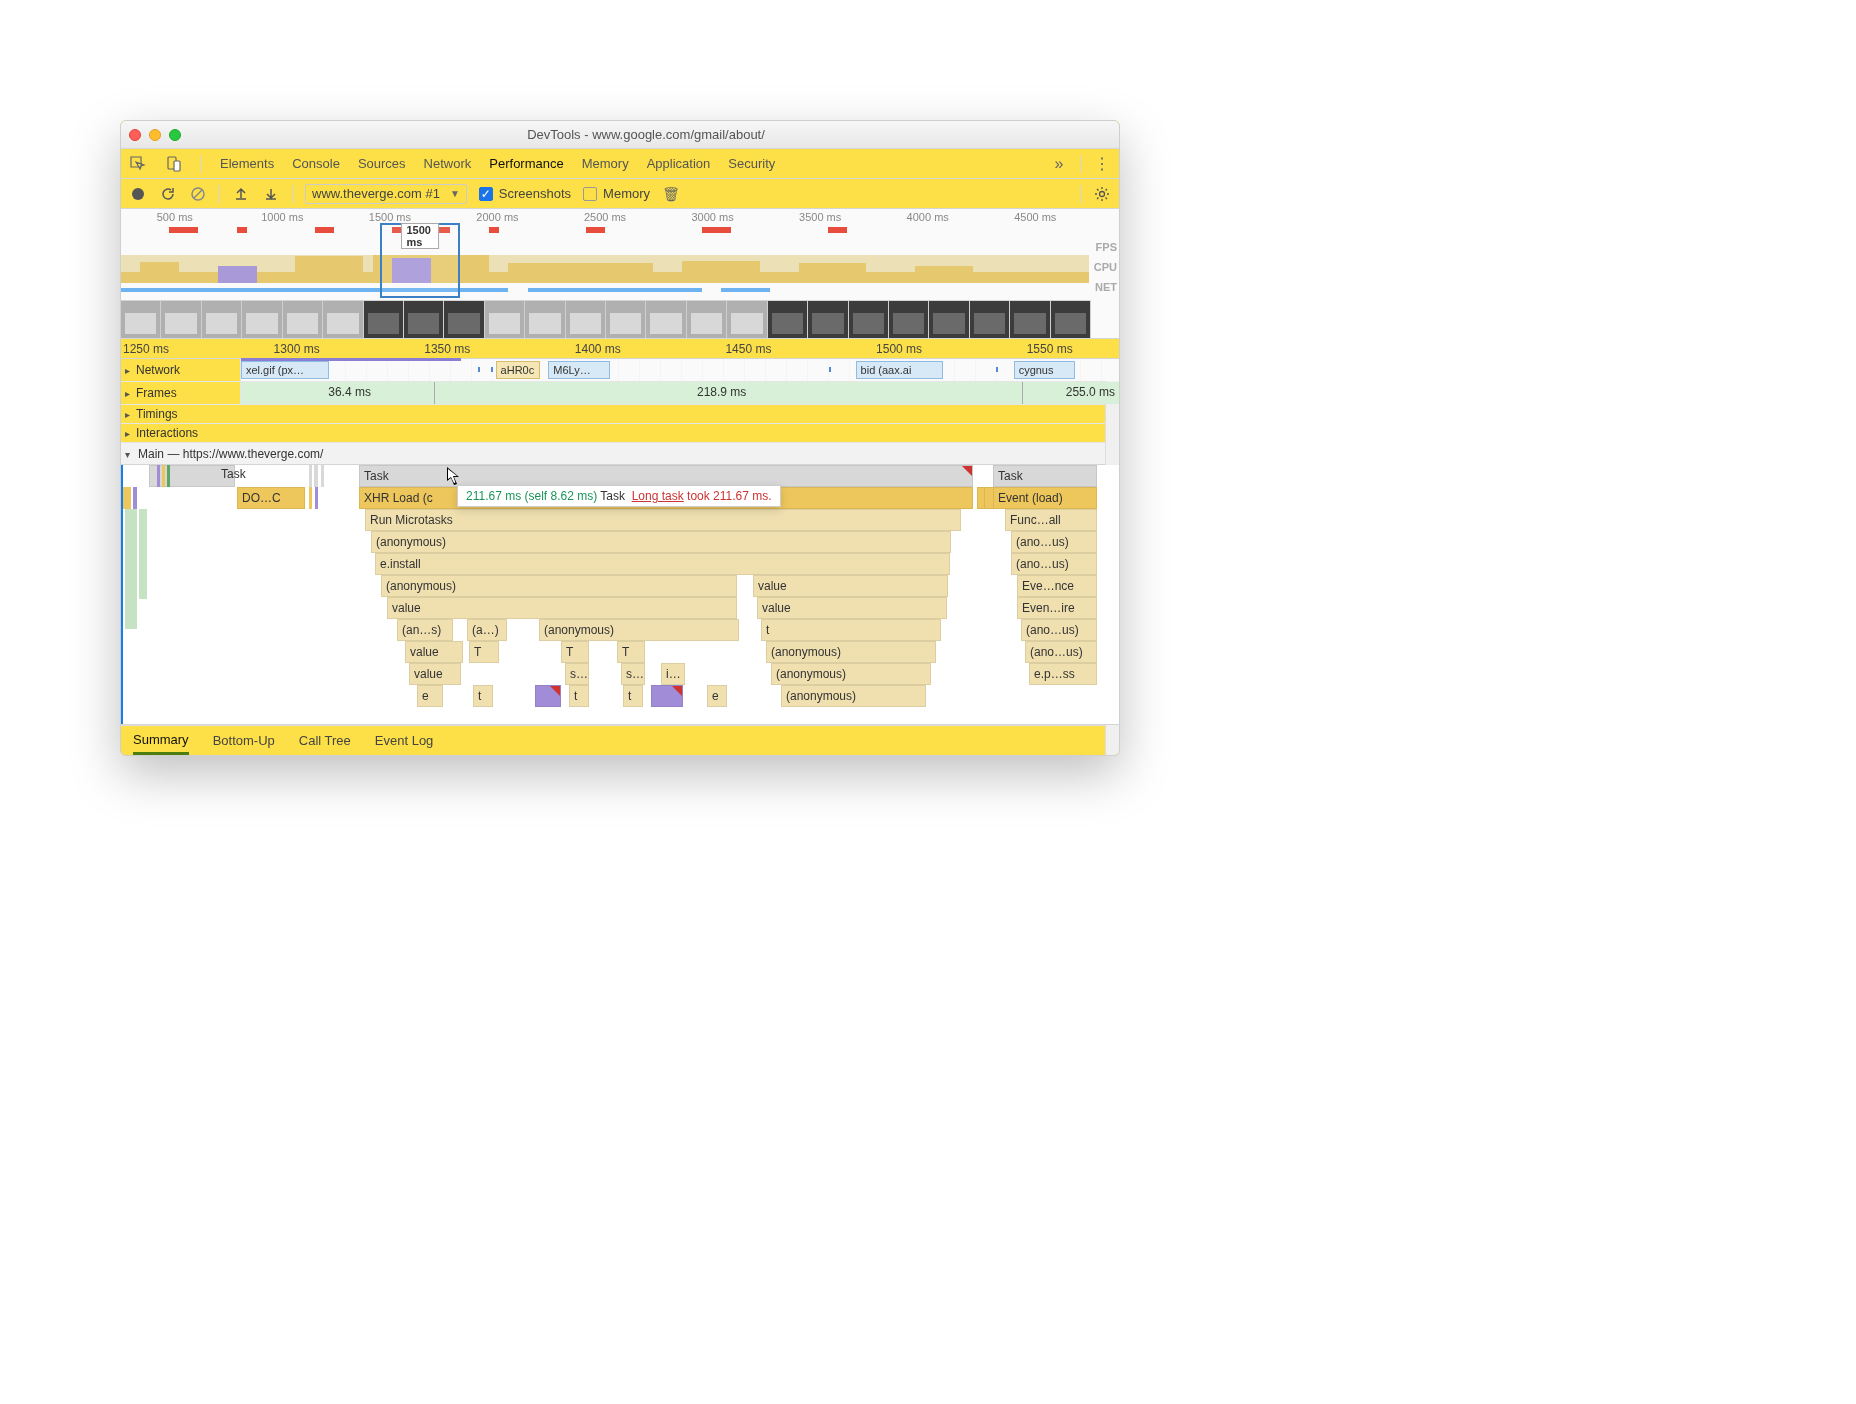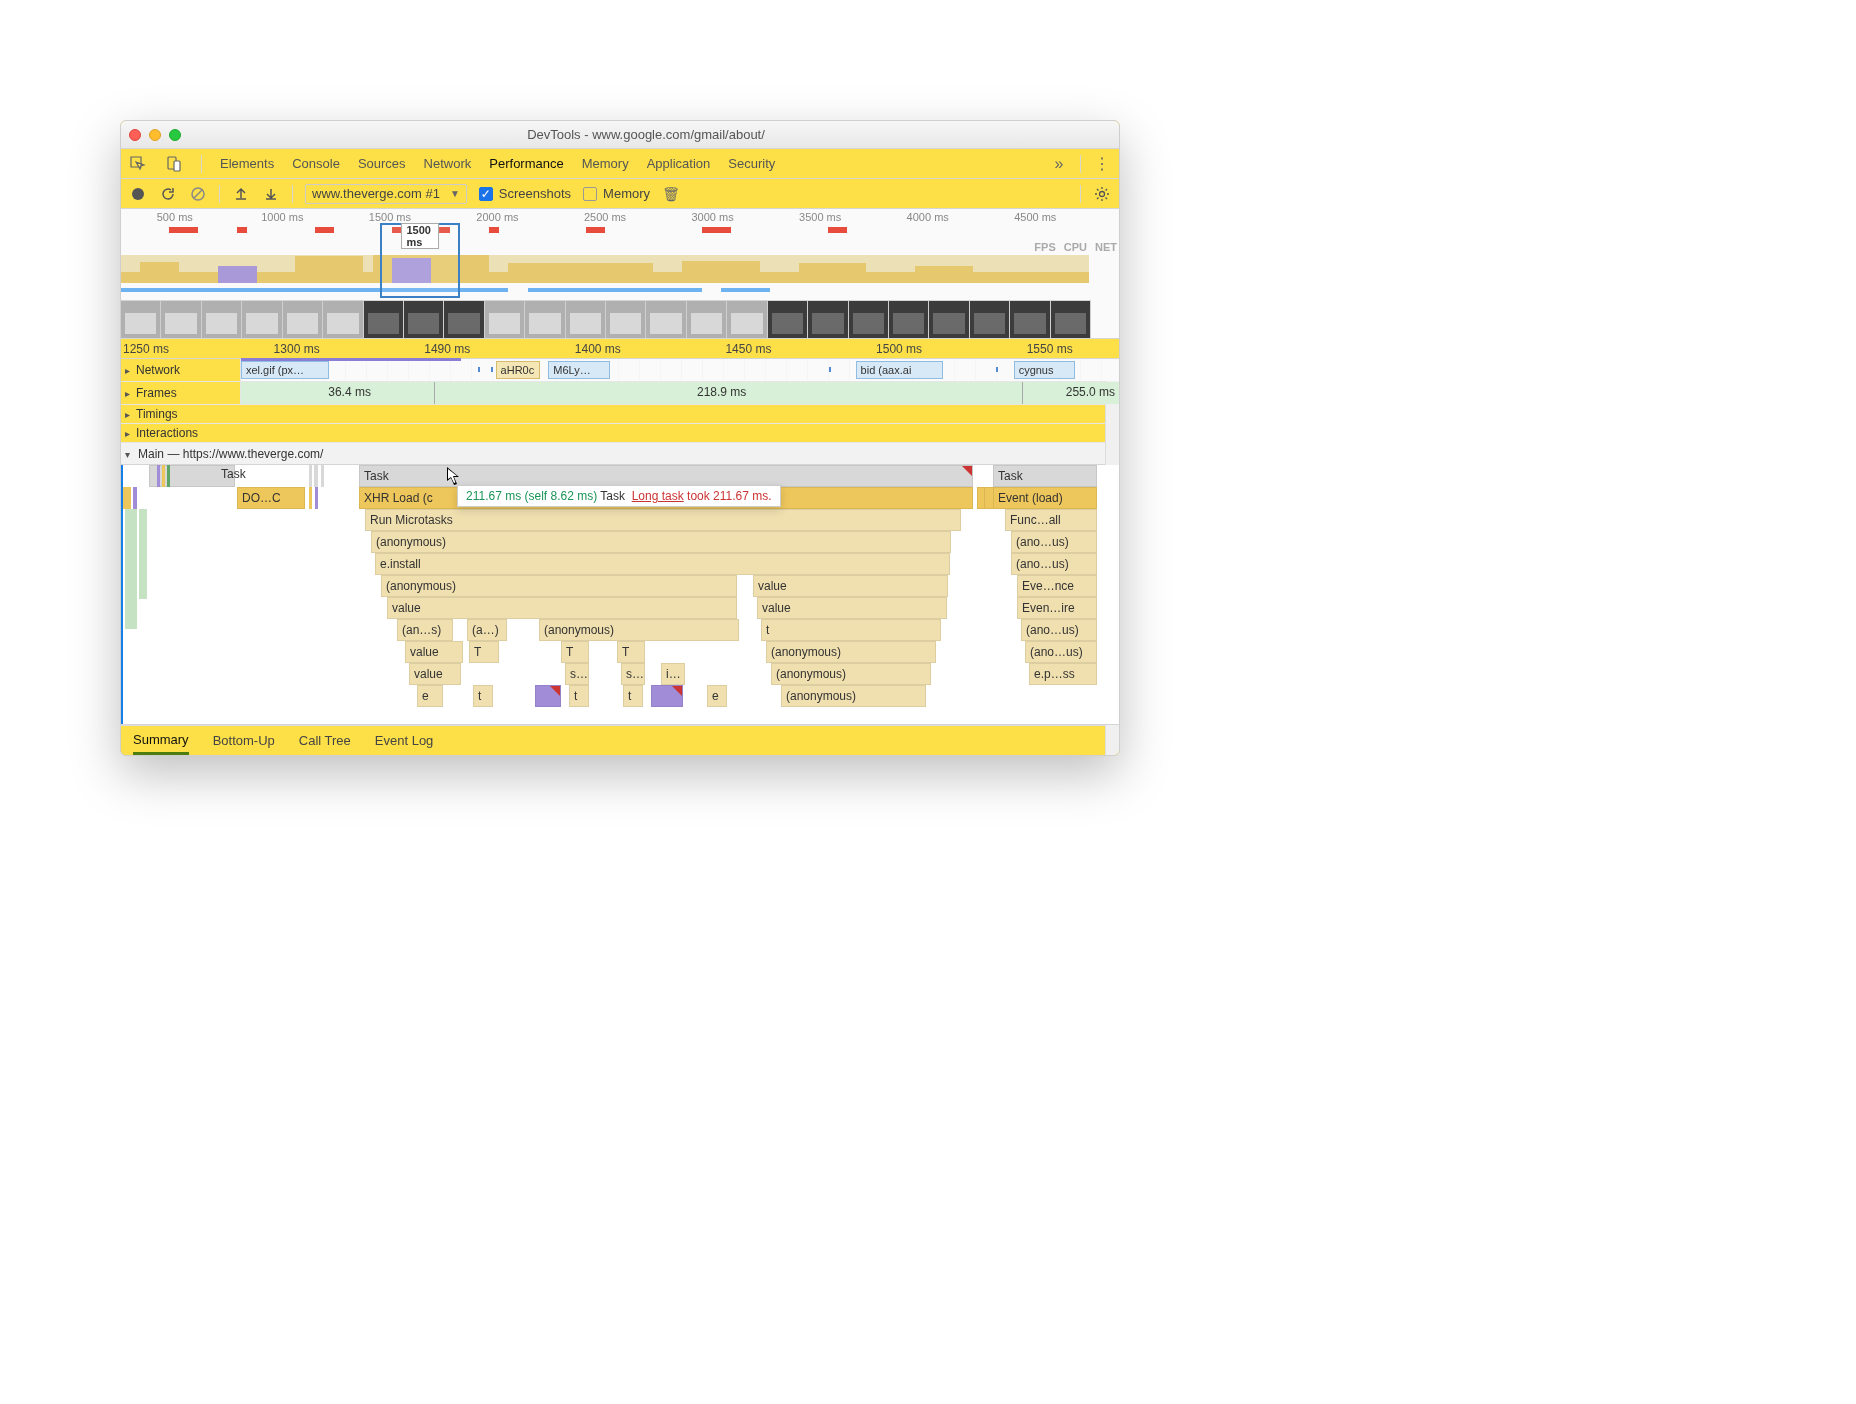--- a/index.html
+++ b/index.html
@@ -87,21 +87,21 @@
     display: flex; color: #888; font-size: 11px;
   }
   .ov-times div { flex: 1; text-align: center; }
   .ov-fps { position: absolute; top: 18px; left: 0; right: 30px; height: 6px; }
   .ov-fps span { position: absolute; top: 0; height: 6px; background: #e74c3c; }
   .ov-cpu { position: absolute; top: 46px; left: 0; right: 30px; height: 28px; background: linear-gradient(#ebe0b6,#ebe0b6); }
   .ov-cpu .yellow { position: absolute; bottom: 0; background: #e6c96f; }
   .ov-cpu .purple { position: absolute; bottom: 0; background: #a999d9; }
   .ov-net { position: absolute; top: 76px; left: 0; right: 30px; height: 10px; }
   .ov-net span { position: absolute; top: 3px; height: 4px; background: #6db3f2; }
-  .ov-labels { position: absolute; right: 2px; top: 32px; color: #aaa; font-size: 11px; font-weight: 600; display: flex; flex-direction: row; gap: 8px; text-align: right; }
+  .ov-labels { position: absolute; right: 2px; top: 32px; color: #aaa; font-size: 11px; font-weight: 600; display: flex; flex-direction: column; gap: 8px; text-align: right; }
 
   
   .ov-viewport { position: absolute; top: 14px; bottom: 40px; border: 2px solid #3b7fc4; background: rgba(255,255,255,0.08); }
   .ov-viewport .label { position: absolute; top: -2px; left: 50%; transform: translateX(-50%); background: #fff; border: 1px solid #aaa; font-size: 11px; padding: 0 4px; font-weight: 600; }
 
   
   .filmstrip {
     position: absolute; bottom: 0; left: 0; right: 28px; height: 38px;
     border-top: 1px solid #d5d5d5;
     display: flex;
@@ -335,21 +335,21 @@
           <div class="thumb"></div>
           <div class="thumb"></div>
           <div class="thumb"></div>
           <div class="thumb"></div>
       </div>
     </div>
 
     <div class="ruler">
       <div class="tick">1250 ms</div>
       <div class="tick">1300 ms</div>
-      <div class="tick">1490 ms</div>
+      <div class="tick">1350 ms</div>
       <div class="tick">1400 ms</div>
       <div class="tick">1450 ms</div>
       <div class="tick">1500 ms</div>
       <div class="tick" style="flex:0.6;">1550 ms</div>
     </div>
 
     <div class="rows">
       <div class="scrollbar">
           <div class="thumbv"></div>
         </div>

